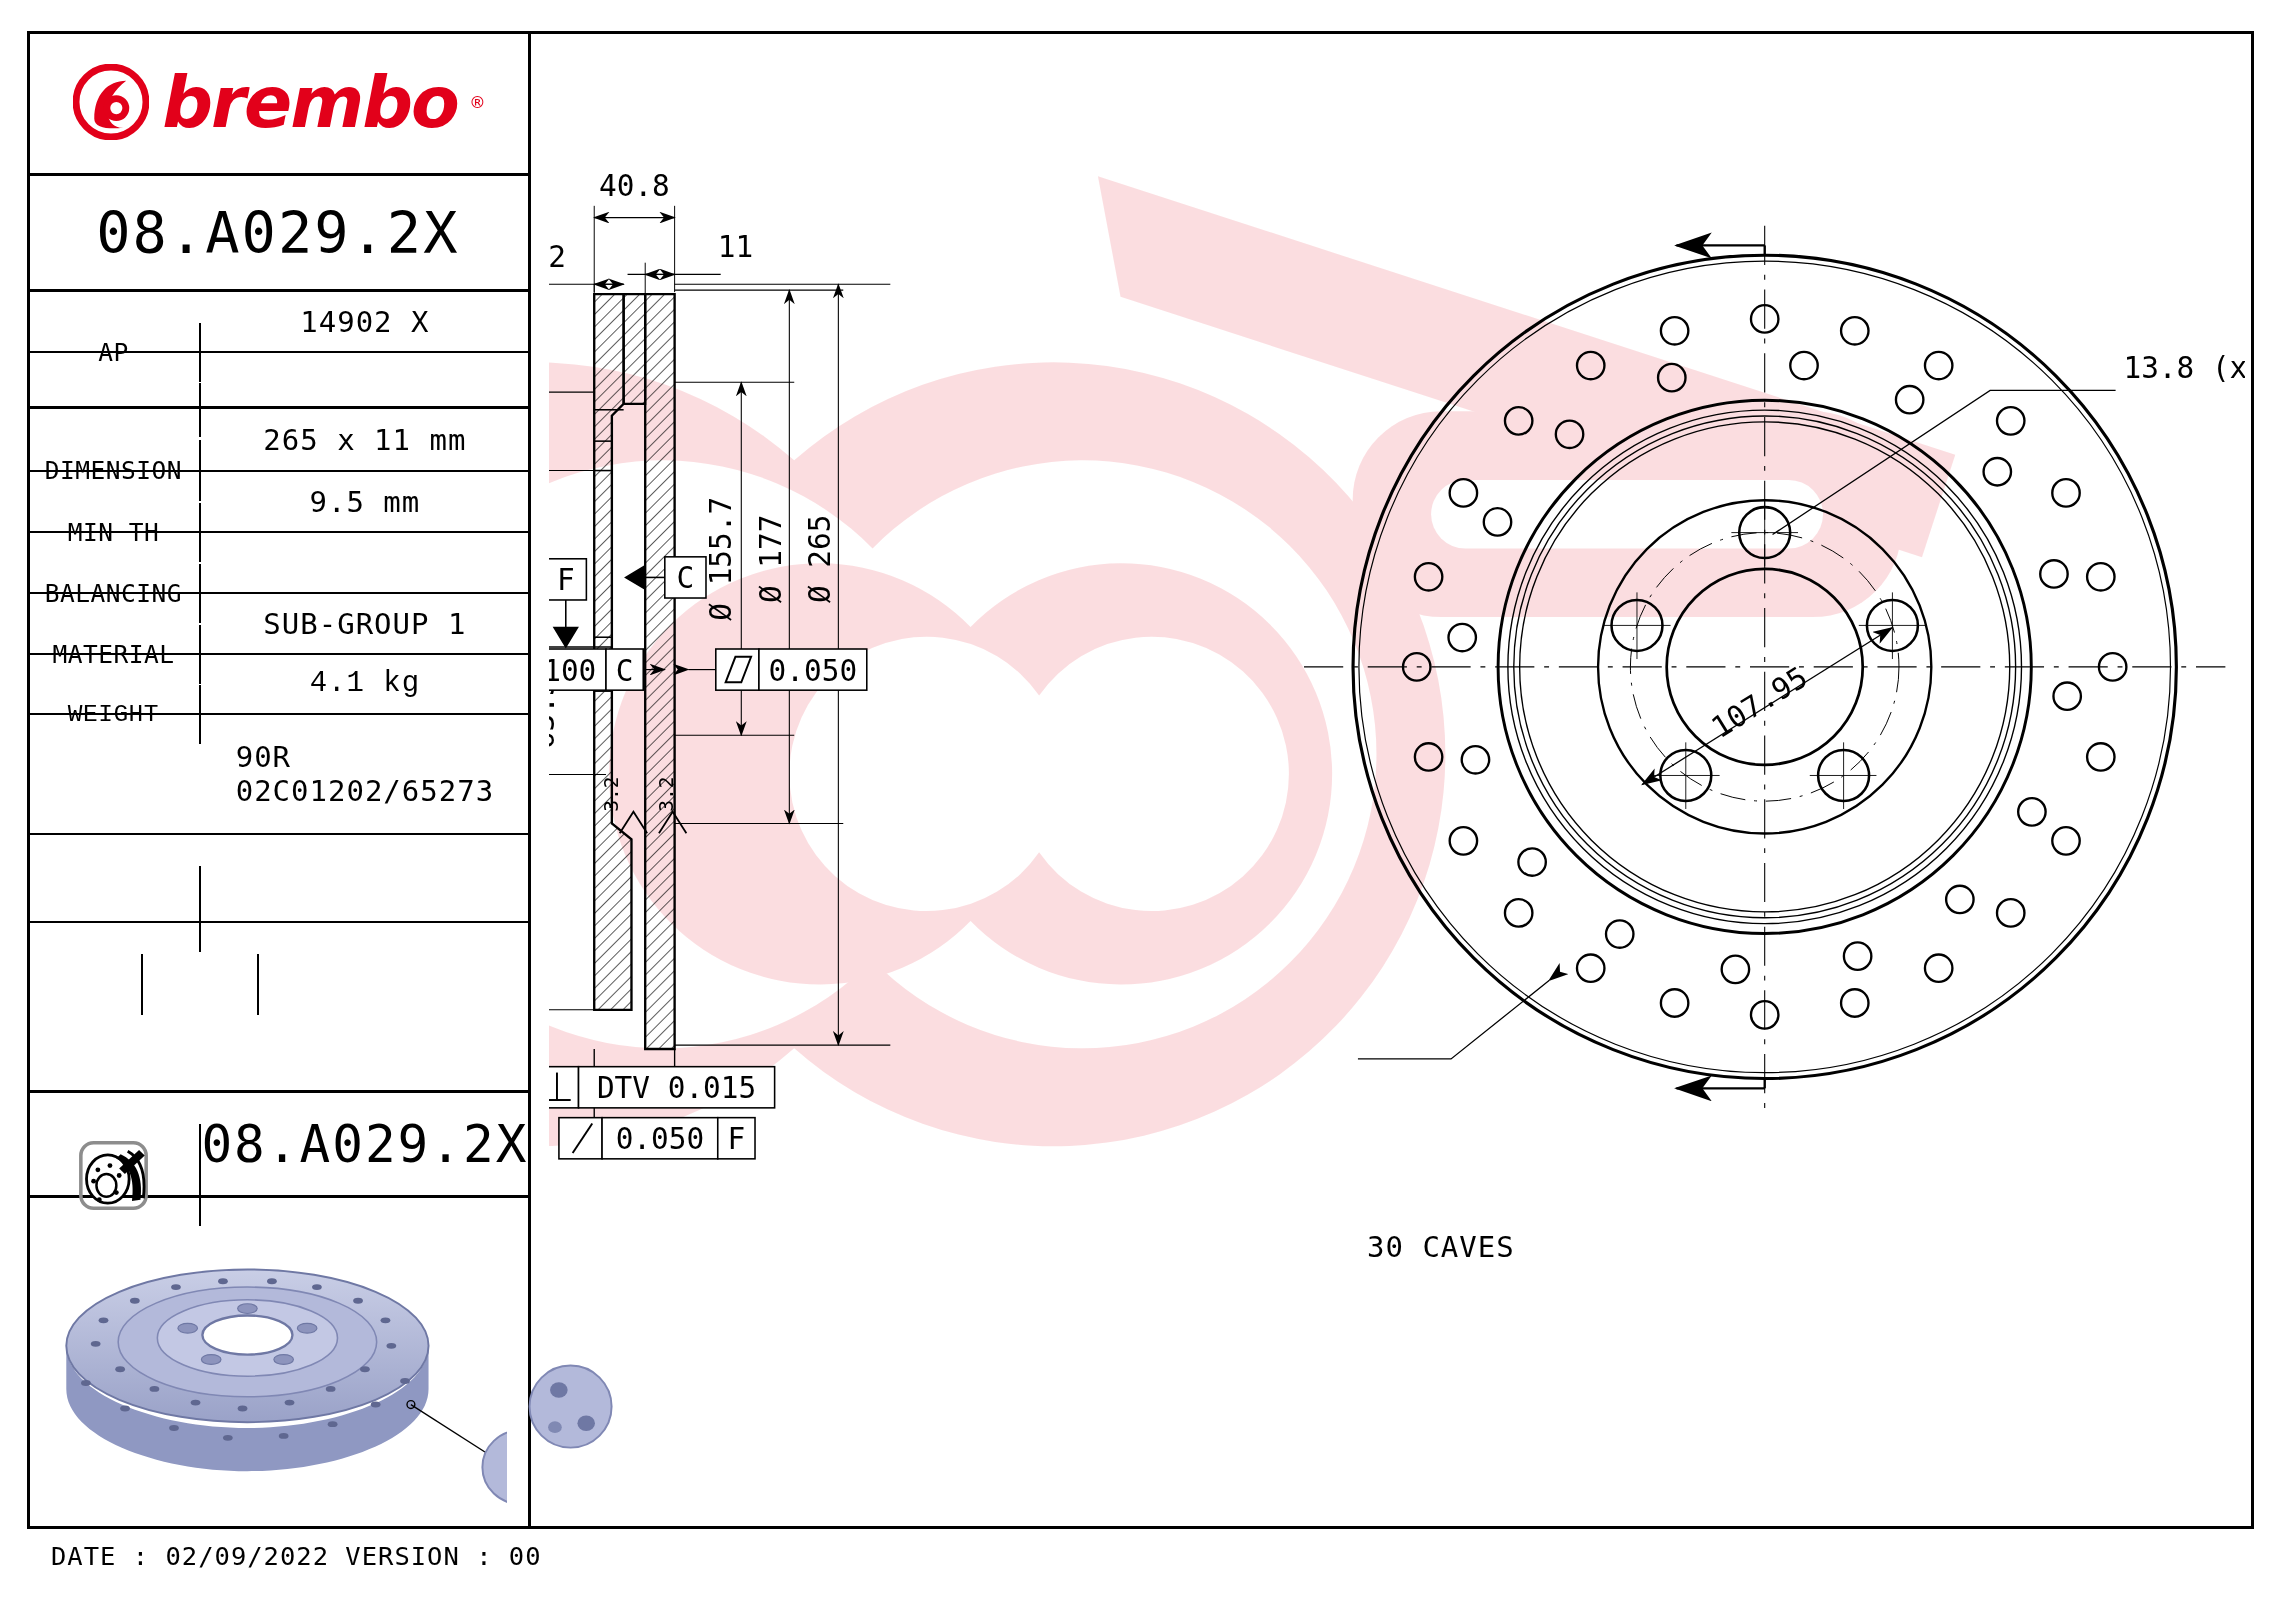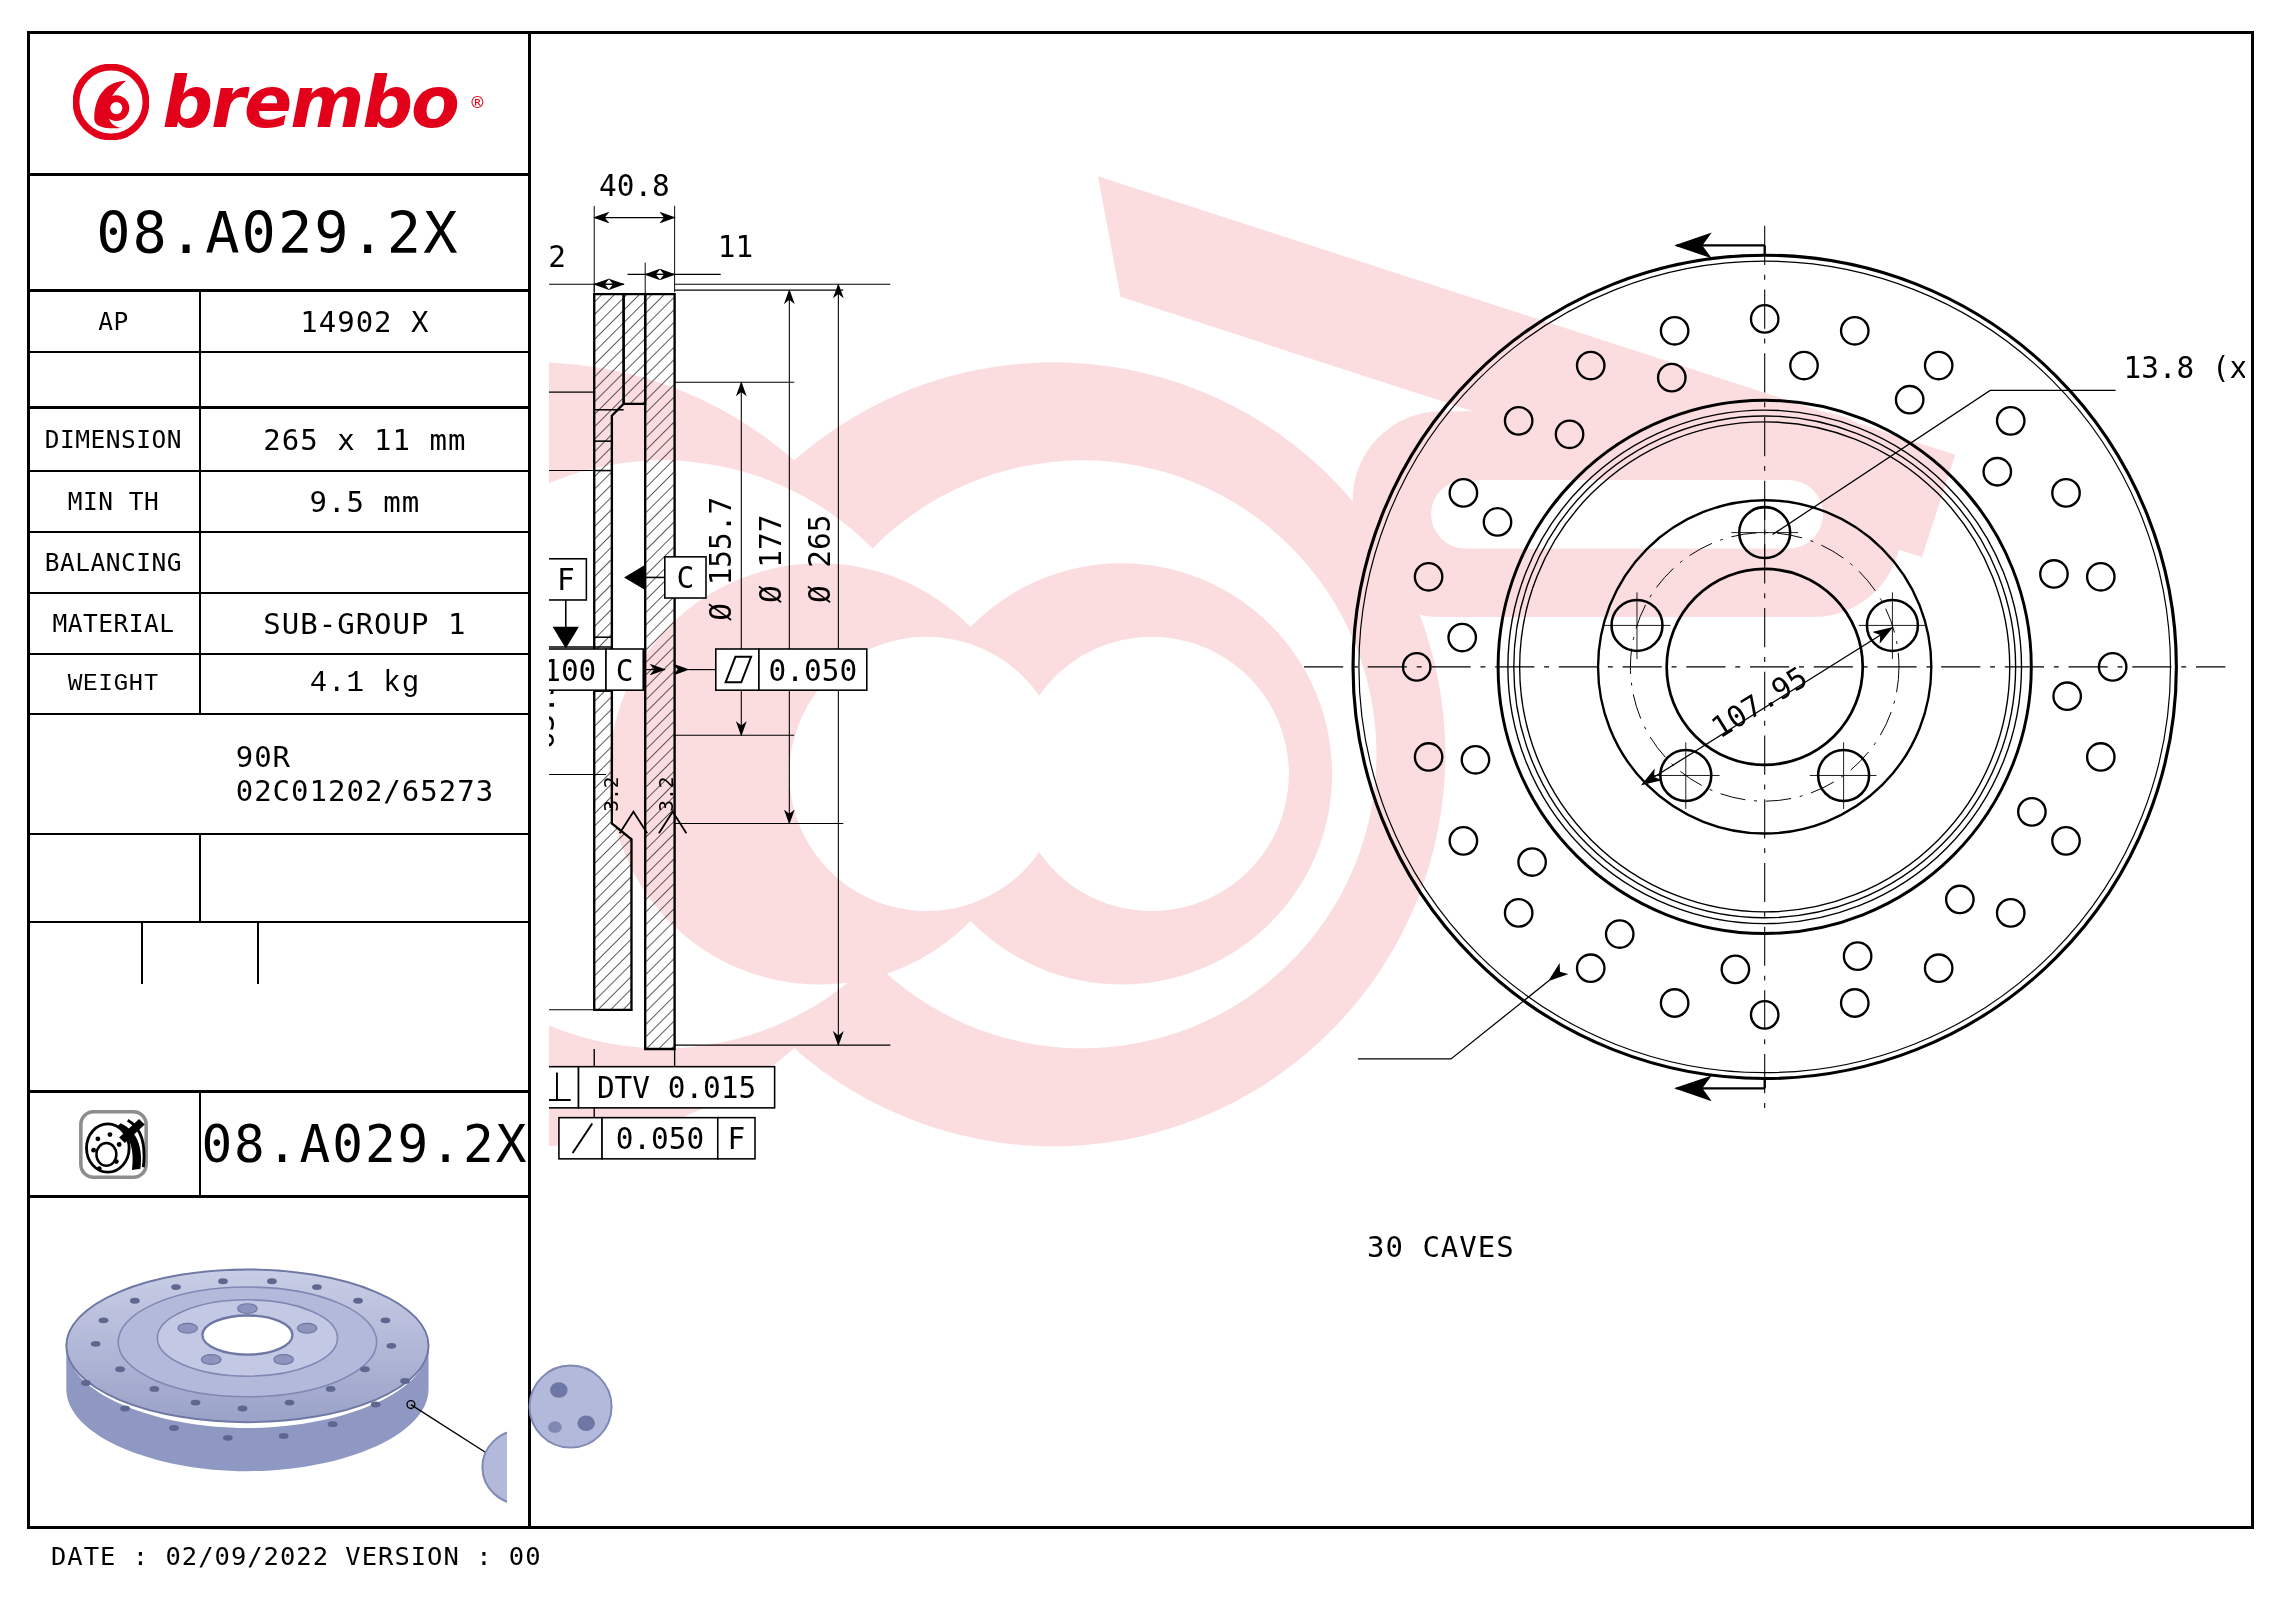--- a/index.html
+++ b/index.html
@@ -15,21 +15,21 @@
          border:3.9px solid #000;box-sizing:border-box;}
 
   
   #titleblock{position:absolute;left:27.4px;top:31px;width:504px;height:1498px;
               border-right:3.9px solid #000;box-sizing:border-box;}
   .tb-row{position:absolute;left:0;width:100%;box-sizing:border-box;
           border-bottom:2px solid #000;}
   .tb-cellL,.tb-cellR{position:absolute;top:0;height:100%;
           display:flex;align-items:center;justify-content:center;
           box-sizing:border-box;text-align:center;}
-  .tb-cellL{left:0;width:174px;border-right:2px solid #000;}
+  .tb-cellL{left:0;width:174px;border-right:2px solid #000;margin-top:31px;}
   .tb-cellR{left:174px;right:0;}
   .tb-full{display:flex;align-items:center;justify-content:center;height:100%;}
 
   .lbl{font-size:24.5px;letter-spacing:0.5px;}
   .val{font-size:29px;letter-spacing:1px;}
 
   
   #logo-row{height:145px;top:0;border-bottom:3.9px solid #000;}
   #logo-wrap{display:flex;align-items:center;justify-content:center;height:100%;gap:13.7px;}
   #logo-text{font-family:"DejaVu Sans","Liberation Sans",sans-serif;

